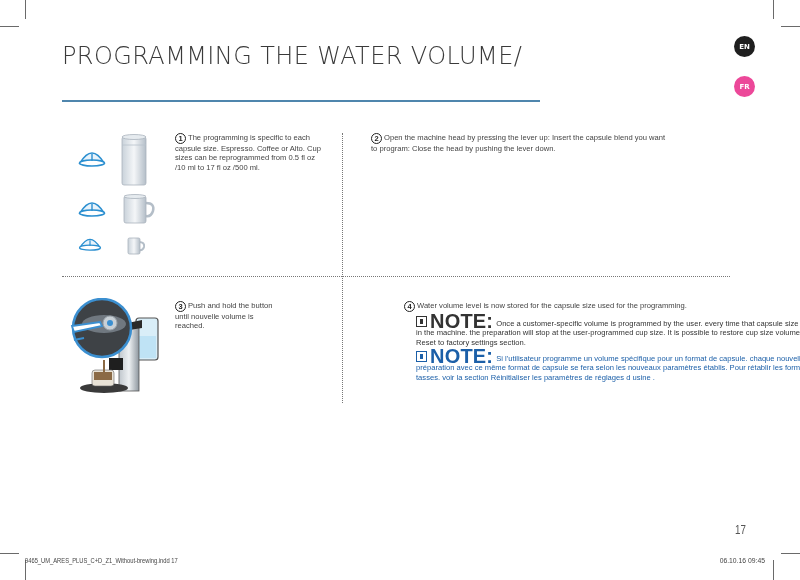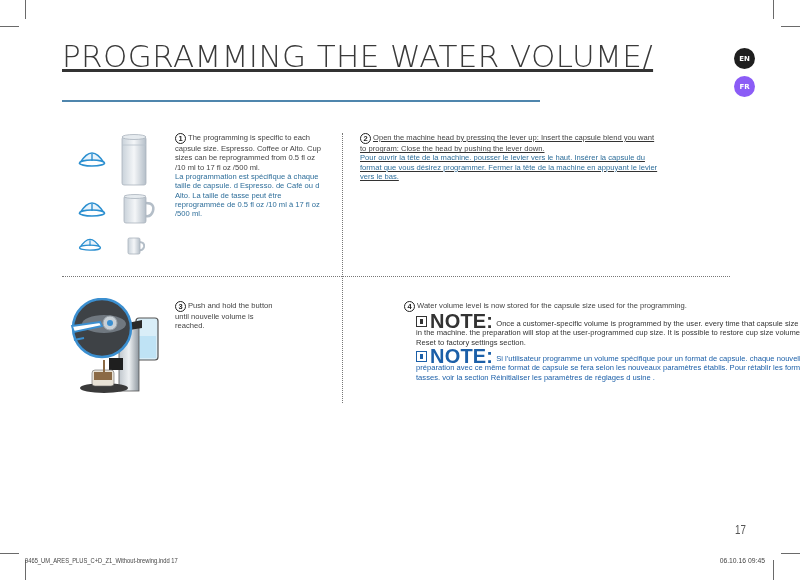--- a/index.html
+++ b/index.html
@@ -1,28 +1,28 @@
 <!DOCTYPE html>
 <html><head>
   <meta charset="utf-8">
   <style>
     * { margin: 0; padding: 0; box-sizing: border-box; }
     html, body { width: 800px; height: 580px; background: #ffffff; overflow: hidden; }
     body { position: relative; font-family: "Liberation Sans", sans-serif; color: #333333; }
 
     .crop { position: absolute; background: #6a6a6a; }
 
-    .title { position: absolute; left: 62px; top: 44px; font-family: "DejaVu Sans", sans-serif; font-weight: 200; font-size: 31px; letter-spacing: 0.4px; line-height: 25px; text-decoration: underline; }
+    .title { position: absolute; left: 62px; top: 44px; font-family: "DejaVu Sans", sans-serif; font-weight: 200; font-size: 24px; letter-spacing: 0.4px; line-height: 25px; }
     .title .en { color: #3a3a3a; display: block; }
     .title .fr { color: #2e6e9a; display: block; }
     .title-rule { position: absolute; left: 62px; top: 100px; width: 478px; height: 2px; background: #4f86ad; }
 
     .lang-badge { position: absolute; width: 21px; height: 21px; border-radius: 50%; color: #fff; font-size: 7px; font-weight: bold; display: flex; align-items: center; justify-content: center; font-family: "DejaVu Sans", sans-serif; }
-    .lang-en { left: 734px; top: 48px; background: #1f1f1f; }
-    .lang-fr { left: 734px; top: 76px; background: #8b5cf6; }
+    .lang-en { left: 734px; top: 36px; background: #1f1f1f; }
+    .lang-fr { left: 734px; top: 76px; background: #ec4899; }
 
     .hr-dotted { position: absolute; left: 62px; top: 276px; width: 668px; border-top: 1px dotted #777; }
     .vr-dotted { position: absolute; left: 342px; top: 133px; height: 270px; border-left: 1px dotted #777; }
 
     .step-num { display: inline-flex; width: 11px; height: 11px; border: 1.2px solid #222; border-radius: 50%; font-size: 7.5px; font-weight: bold; align-items: center; justify-content: center; color: #222; margin-right: 2px; vertical-align: -1px; }
 
     .text-block { position: absolute; font-size: 7.6px; line-height: 9.3px; }
     .text-block .en { color: #444; }
     .text-block .fr { color: #2e6e9a; }
 
@@ -110,26 +110,24 @@
         <stop offset="0.5" stop-color="#f4f6f8"></stop>
         <stop offset="1" stop-color="#b4bec8"></stop>
       </linearGradient>
     </defs>
   <path d="M13 6 Q19 6 18 11 Q17 15 13 14" fill="none" stroke="#b4bec8" stroke-width="2"></path>
   <rect x="2" y="2" width="12" height="16" rx="1.5" fill="url(#g3)" stroke="#a9b3bc" stroke-width="0.8"></rect>
 </svg>
 
 <div class="text-block" style="left:175px;top:133px;width:150px;">
   <span class="step-num">1</span><span class="en">The programming is specific to each capsule size. Espresso. Coffee or Alto. Cup sizes can be reprogrammed from 0.5 fl oz /10 ml to 17 fl oz /500 ml.</span>
-  <div class="fr">La programmation est spécifique à chaque taille de capsule. d Espresso. de Café ou d Alto. La taille de tasse peut être reprogrammée de 0.5 fl oz /10 ml à 17 fl oz /500 ml.</div>
 </div>
 
-<div class="text-block" style="left:360px;top:133px;width:300px;text-decoration:underline;">
+<div class="text-block" style="left:371px;top:133px;width:300px;">
   <span class="step-num">2</span><span class="en">Open the machine head by pressing the lever up: Insert the capsule blend you want to program: Close the head by pushing the lever down.</span>
-  <div class="fr">Pour ouvrir la tête de la machine. pousser le levier vers le haut. Insérer la capsule du format que vous désirez programmer. Fermer la tête de la machine en appuyant le levier vers le bas.</div>
 </div>
 
 <svg style="position:absolute;left:64px;top:298px;" width="112" height="100" viewBox="0 0 112 100">
   <defs>
     <linearGradient id="mb" x1="0" x2="1">
         <stop offset="0" stop-color="#bfc6cc"></stop>
         <stop offset="0.5" stop-color="#eef1f3"></stop>
         <stop offset="1" stop-color="#8e979f"></stop>
       </linearGradient>
   </defs>

